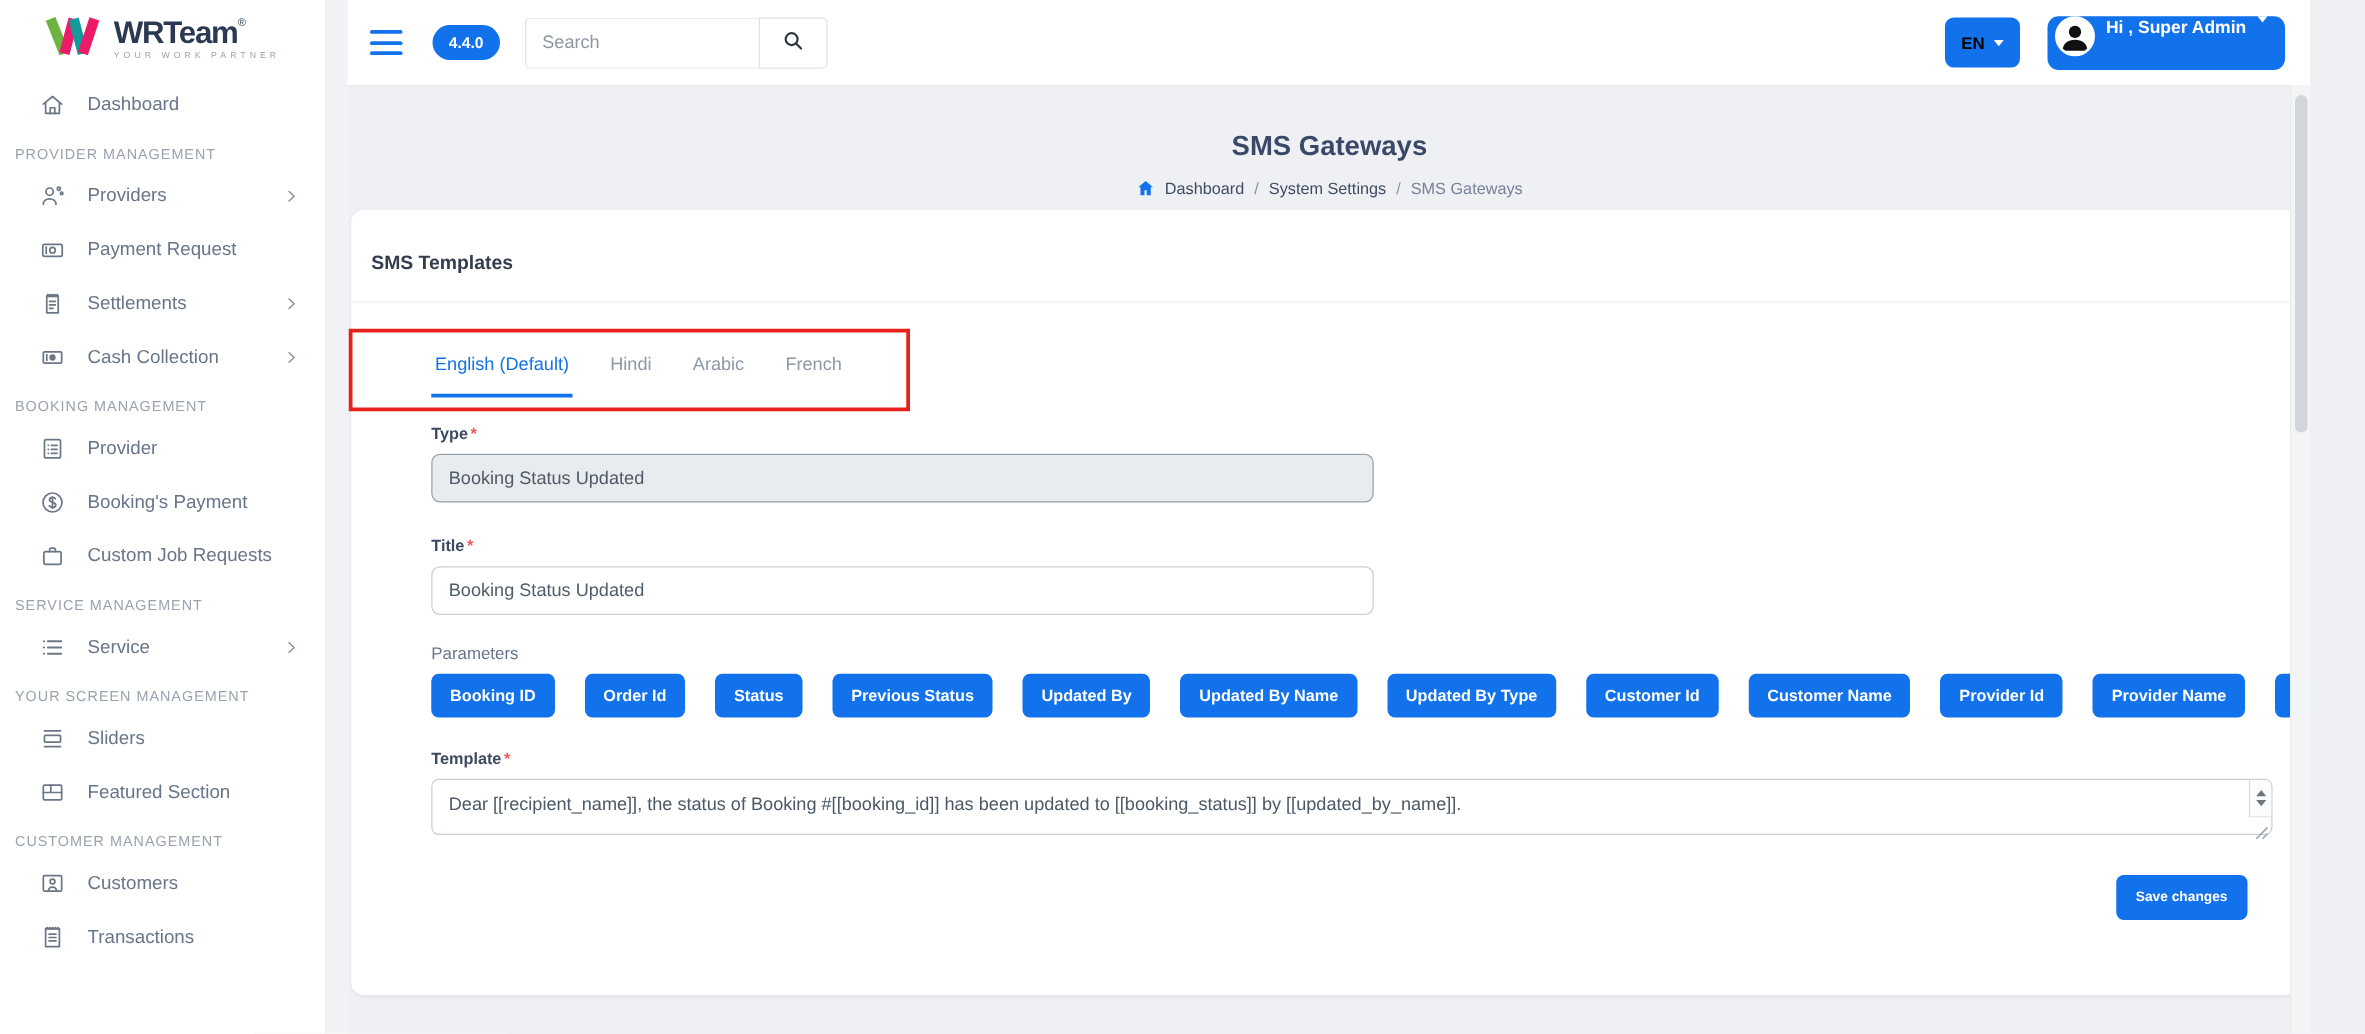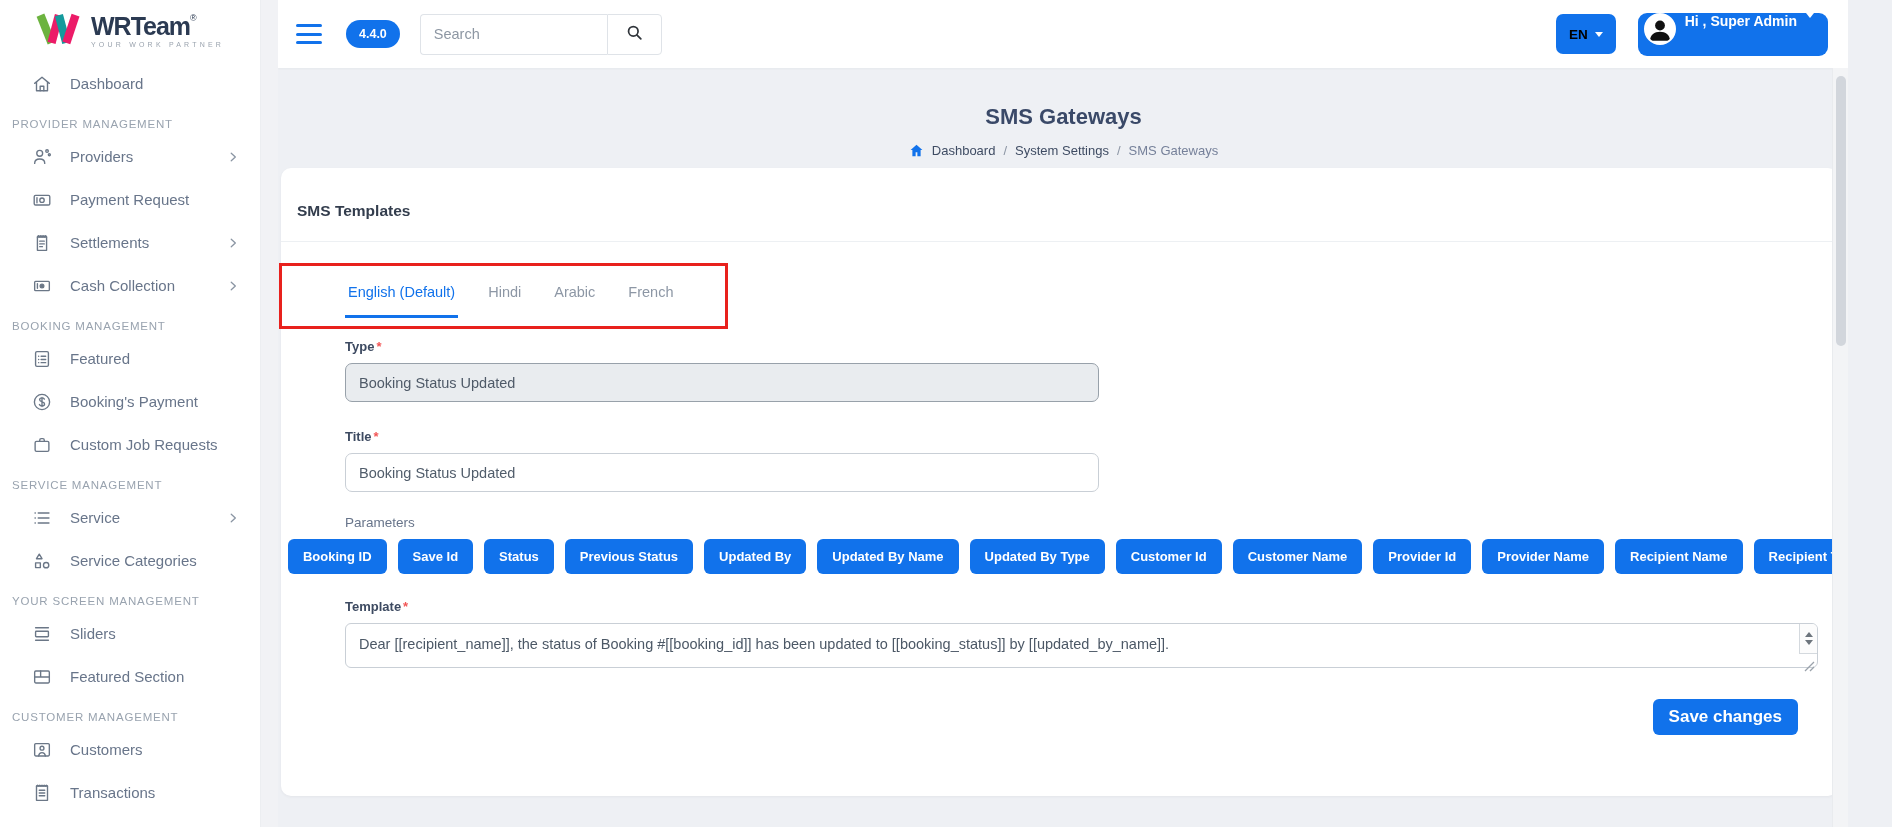--- a/index.html
+++ b/index.html
@@ -61,32 +61,32 @@
   .tab.active { color:var(--primary); border-bottom-color:var(--primary); }
 
   .field { margin-top:21px; }
   .field-label { font-size:13px; font-weight:bold; color:#3d4a61; margin-bottom:9px; }
   .req { color:#f25555; margin-left:2px; }
   .field-label.plain { font-weight:normal; color:#67748a; font-size:13.5px; }
   .text-input { width:754px; height:39px; border:1px solid #c9cfd6; border-radius:7px; padding:0 13px; font-size:14.5px; color:#515d6b; background:#fff; outline:none; font-family:"Liberation Sans",sans-serif; }
   .text-input:disabled { background:#e9ecef; border-color:#98a1aa; color:#4f5a68; }
   .field-title { margin-top:27px; }
   .field-params { margin-top:23px; }
-  .params-row { display:flex; gap:11px; flex-wrap:nowrap;justify-content:center; }
+  .params-row { display:flex; gap:24px; flex-wrap:nowrap; }
   .param-btn { background:var(--primary); color:#fff; border:none; height:35px; padding:0 15px; border-radius:6px; font-size:13px; font-weight:bold; white-space:nowrap; cursor:pointer; font-family:"Liberation Sans",sans-serif; }
   .field-template { margin-top:25px; }
   .textarea-wrap { position:relative; width:100%; }
   .template-area { width:100%; height:45px; border:1px solid #c9cfd6; border-radius:6px; padding:12px 24px 0 13px; font-size:14.5px; color:#4c5866; resize:none; outline:none; overflow:hidden; font-family:"Liberation Sans",sans-serif; }
   .ta-scroll { position:absolute; top:1px; right:1px; width:18px; height:30px; background:#fcfcfc; border-left:1px solid #d4d9de; border-bottom:1px solid #d4d9de; border-radius:0 5px 0 0; display:flex; flex-direction:column; align-items:center; justify-content:center; gap:3px; }
   .ta-up { width:0; height:0; border-left:4px solid transparent; border-right:4px solid transparent; border-bottom:5px solid #6d757d; }
   .ta-down { width:0; height:0; border-left:4px solid transparent; border-right:4px solid transparent; border-top:5px solid #6d757d; }
   .ta-grip { position:absolute; right:3px; bottom:3px; width:11px; height:11px; }
 
   .save-row { display:flex; justify-content:flex-end; padding:27px 20px 0 0; }
-  .save-btn { background:var(--primary); color:#fff; border:none; height:36px; padding:0 16px; border-radius:6px; font-size:17px; font-weight:bold; cursor:pointer; font-family:"Liberation Sans",sans-serif; }
+  .save-btn { background:var(--primary); color:#fff; border:none; height:36px; padding:0 16px; border-radius:6px; font-size:11px; font-weight:bold; cursor:pointer; font-family:"Liberation Sans",sans-serif; }
 
   
   .win-scroll { position:absolute; right:0; top:68px; bottom:0; width:16px; background:#f3f4f6; border-left:1px solid #e9ebee; }
   .win-thumb { position:absolute; top:8px; left:2.5px; width:10px; height:270px; border-radius:5px; background:#d2d6dc; }
 </style>
 </head>
 <body>
 
 <div class="app">
 
@@ -169,21 +169,21 @@
               </svg></span>
           </div>
           <div class="side-section">BOOKING MANAGEMENT</div>
           <div class="side-item">
             <span class="ic">
               <svg width="22" height="22" viewBox="0 0 24 24" fill="none" stroke="#6b7787" stroke-width="1.5" stroke-linecap="round" stroke-linejoin="round">
                 <rect x="5" y="4" width="14" height="16" rx="1.5"></rect>
                 <path d="M8.3 9h.1M11 9h5M8.3 12.5h.1M11 12.5h5M8.3 16h.1M11 16h5"></path>
               </svg>
             </span>
-            <span class="lbl">Featured</span>
+            <span class="lbl">Provider</span>
           </div>
           <div class="side-item">
             <span class="ic">
               <svg width="22" height="22" viewBox="0 0 24 24" fill="none" stroke="#6b7787" stroke-width="1.5" stroke-linecap="round" stroke-linejoin="round">
                 <circle cx="12" cy="12" r="8.3"></circle>
                 <path d="M12 7v10M14.6 8.8c-.6-.9-1.5-1.3-2.6-1.3-1.5 0-2.6.8-2.6 2.1 0 2.9 5.4 1.6 5.4 4.5 0 1.4-1.2 2.2-2.8 2.2-1.2 0-2.2-.5-2.8-1.5"></path>
               </svg>
             </span>
             <span class="lbl">Booking's Payment</span>
           </div>
@@ -200,30 +200,20 @@
           <div class="side-item">
             <span class="ic">
               <svg width="22" height="22" viewBox="0 0 24 24" fill="none" stroke="#6b7787" stroke-width="1.5" stroke-linecap="round" stroke-linejoin="round">
                 <path d="M4.5 6.5h.1M8 6.5h11.5M4.5 12h.1M8 12h11.5M4.5 17.5h.1M8 17.5h11.5" stroke-width="1.8"></path>
               </svg>
             </span>
             <span class="lbl">Service</span>
             <span class="chev"><svg width="14" height="14" viewBox="0 0 24 24" fill="none" stroke="#8a95a3" stroke-width="2.2" stroke-linecap="round" stroke-linejoin="round">
                 <path d="M9 5.5l7 6.5-7 6.5"></path>
               </svg></span>
-          </div>
-          <div class="side-item">
-            <span class="ic">
-              <svg width="22" height="22" viewBox="0 0 24 24" fill="none" stroke="#6b7787" stroke-width="1.5" stroke-linecap="round" stroke-linejoin="round">
-                <path d="M9 4.5l3 5H6z"></path>
-                <rect x="5" y="14" width="5.2" height="5.2"></rect>
-                <circle cx="16.5" cy="16.5" r="2.9"></circle>
-              </svg>
-            </span>
-            <span class="lbl">Service Categories</span>
           </div>
           <div class="side-section">YOUR SCREEN MANAGEMENT</div>
           <div class="side-item">
             <span class="ic">
               <svg width="22" height="22" viewBox="0 0 24 24" fill="none" stroke="#6b7787" stroke-width="1.5" stroke-linecap="round" stroke-linejoin="round">
                 <rect x="5" y="9" width="14" height="6" rx="0.8"></rect>
                 <path d="M5 5.2h14M5 18.8h14"></path>
               </svg>
             </span>
             <span class="lbl">Sliders</span>
@@ -338,21 +328,21 @@
           <div class="field-label">
             <span>Title</span><span class="req">*</span>
           </div>
           <input class="text-input" type="text" value="Booking Status Updated" style="">
         </div>
 
         <div class="field field-params">
           <div class="field-label plain">Parameters</div>
           <div class="params-row" id="params-row">
               <button class="param-btn">Booking ID</button>
-              <button class="param-btn">Save Id</button>
+              <button class="param-btn">Order Id</button>
               <button class="param-btn">Status</button>
               <button class="param-btn">Previous Status</button>
               <button class="param-btn">Updated By</button>
               <button class="param-btn">Updated By Name</button>
               <button class="param-btn">Updated By Type</button>
               <button class="param-btn">Customer Id</button>
               <button class="param-btn">Customer Name</button>
               <button class="param-btn">Provider Id</button>
               <button class="param-btn">Provider Name</button>
               <button class="param-btn">Recipient Name</button>

